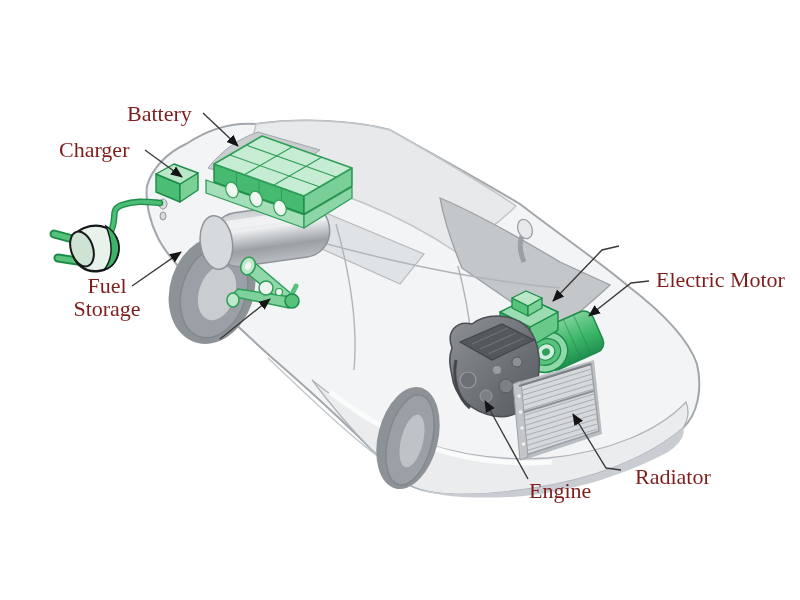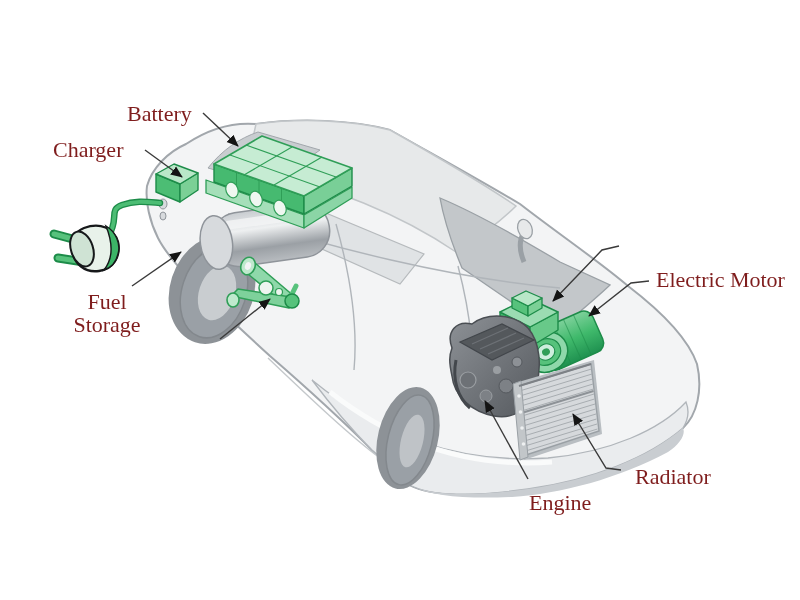--- a/index.html
+++ b/index.html
@@ -1,27 +1,27 @@
 <!DOCTYPE html>
 <html><head>
 <meta charset="utf-8">
 <style>
   html,body{margin:0;padding:0;background:#ffffff;}
   #stage{position:relative;width:800px;height:600px;background:#ffffff;overflow:hidden;
          font-family:"Liberation Serif", serif;}
   #art{position:absolute;left:0;top:0;}
   .lbl{position:absolute;font-size:22px;color:#7f1d1d;white-space:nowrap;line-height:23px;}
-  .lbl.wrap{white-space:normal;text-align:center;margin-top:16px;}
+  .lbl.wrap{white-space:normal;text-align:center;}
   #lbl-battery{left:127px;top:102px;}
-  #lbl-charger{left:53px;top:138px;}
+  #lbl-charger{left:59px;top:138px;}
   #lbl-fuel{left:62px;top:274px;width:90px;}
   #lbl-light{left:68px;top:328px;width:160px;}
   #lbl-pe{left:624px;top:234px;}
   #lbl-em{left:656px;top:268px;}
-  #lbl-engine{left:529px;top:491px;}
+  #lbl-engine{left:529px;top:479px;}
   #lbl-radiator{left:624px;top:465px;margin-left:11px;}
 </style>
 </head>
 <body>
 
 <div id="stage">
 
   <svg id="art" width="800" height="600" viewBox="0 0 800 600">
     <defs>
       <marker id="arrow" markerUnits="userSpaceOnUse" markerWidth="14" markerHeight="12" refX="11" refY="6" orient="auto">

